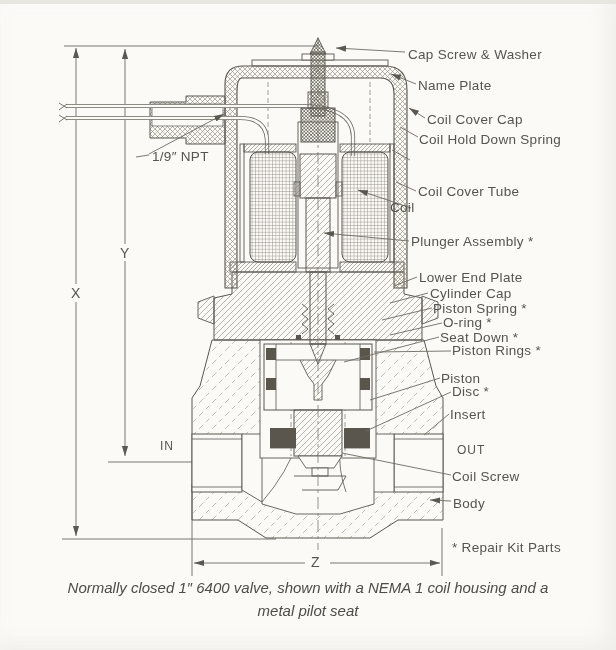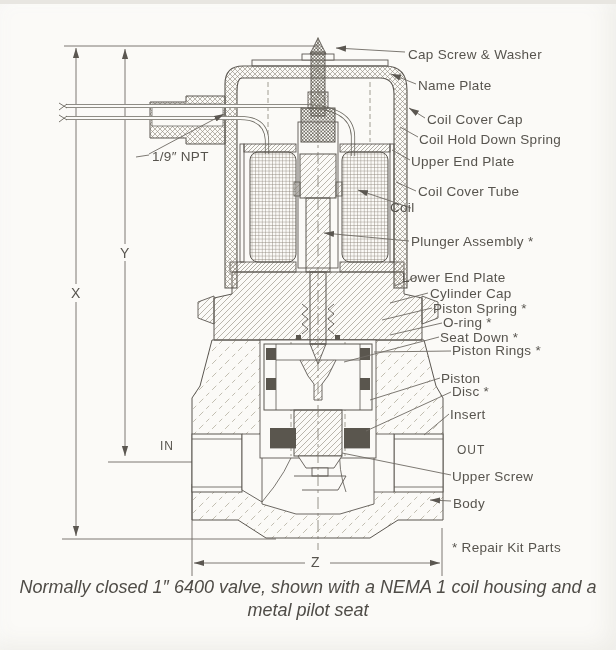--- a/index.html
+++ b/index.html
@@ -26,21 +26,21 @@
     position:absolute;
     font-size:14px;
     color:#57544e;
     white-space:nowrap;
   }
   .caption{
     position:absolute;
     left:0;top:572px;width:616px;
     text-align:center;
     font-style:italic;
-    font-size:18px;
+    font-size:15px;
     line-height:23px;
     color:#4f4c47;
   }
 </style>
 </head>
 <body>
 
 <div class="page">
 
 <svg width="616" height="650" viewBox="0 0 616 650">
@@ -229,34 +229,33 @@
     <line x1="451" y1="497" x2="430" y2="496" marker-end="url(#arr)"></line>
     <line x1="136" y1="153" x2="149" y2="151"></line>
     <line x1="149" y1="150" x2="224" y2="110" marker-end="url(#arr)"></line>
   </g>
 </svg>
 
 <div class="lbl" style="left:408px;top:43px">Cap Screw &amp; Washer</div>
 <div class="lbl" style="left:418px;top:74px">Name Plate</div>
 <div class="lbl" style="left:427px;top:108px">Coil Cover Cap</div>
 <div class="lbl" style="left:419px;top:128px">Coil Hold Down Spring</div>
-<div class="lbl" style="left:411px;top:150px">Upper End Plate</div>
 <div class="lbl" style="left:418px;top:180px">Coil Cover Tube</div>
 <div class="lbl" style="left:390px;top:196px">Coil</div>
 <div class="lbl" style="left:411px;top:230px">Plunger Assembly *</div>
-<div class="lbl" style="left:402px;top:266px">Lower End Plate</div>
+<div class="lbl" style="left:419px;top:266px">Lower End Plate</div>
 <div class="lbl" style="left:430px;top:282px">Cylinder Cap</div>
 <div class="lbl" style="left:433px;top:297px">Piston Spring *</div>
 <div class="lbl" style="left:443px;top:311px">O-ring *</div>
 <div class="lbl" style="left:440px;top:326px">Seat Down *</div>
 <div class="lbl" style="left:452px;top:339px">Piston Rings *</div>
 <div class="lbl" style="left:441px;top:367px">Piston</div>
 <div class="lbl" style="left:452px;top:380px">Disc *</div>
 <div class="lbl" style="left:450px;top:403px">Insert</div>
-<div class="lbl" style="left:452px;top:465px">Upper Screw</div>
+<div class="lbl" style="left:452px;top:465px">Coil Screw</div>
 <div class="lbl" style="left:453px;top:492px">Body</div>
 <div class="lbl" style="left:452px;top:536px">* Repair Kit Parts</div>
 <div class="lbl" style="left:152px;top:145px">1/9″ NPT</div>
 
 <div class="lbl big" style="left:160px;top:434px">IN</div>
 <div class="lbl big" style="left:457px;top:438px">OUT</div>
 <div class="dim" style="left:71px;top:281px">X</div>
 <div class="dim" style="left:120px;top:241px">Y</div>
 <div class="dim" style="left:311px;top:550px">Z</div>
 

